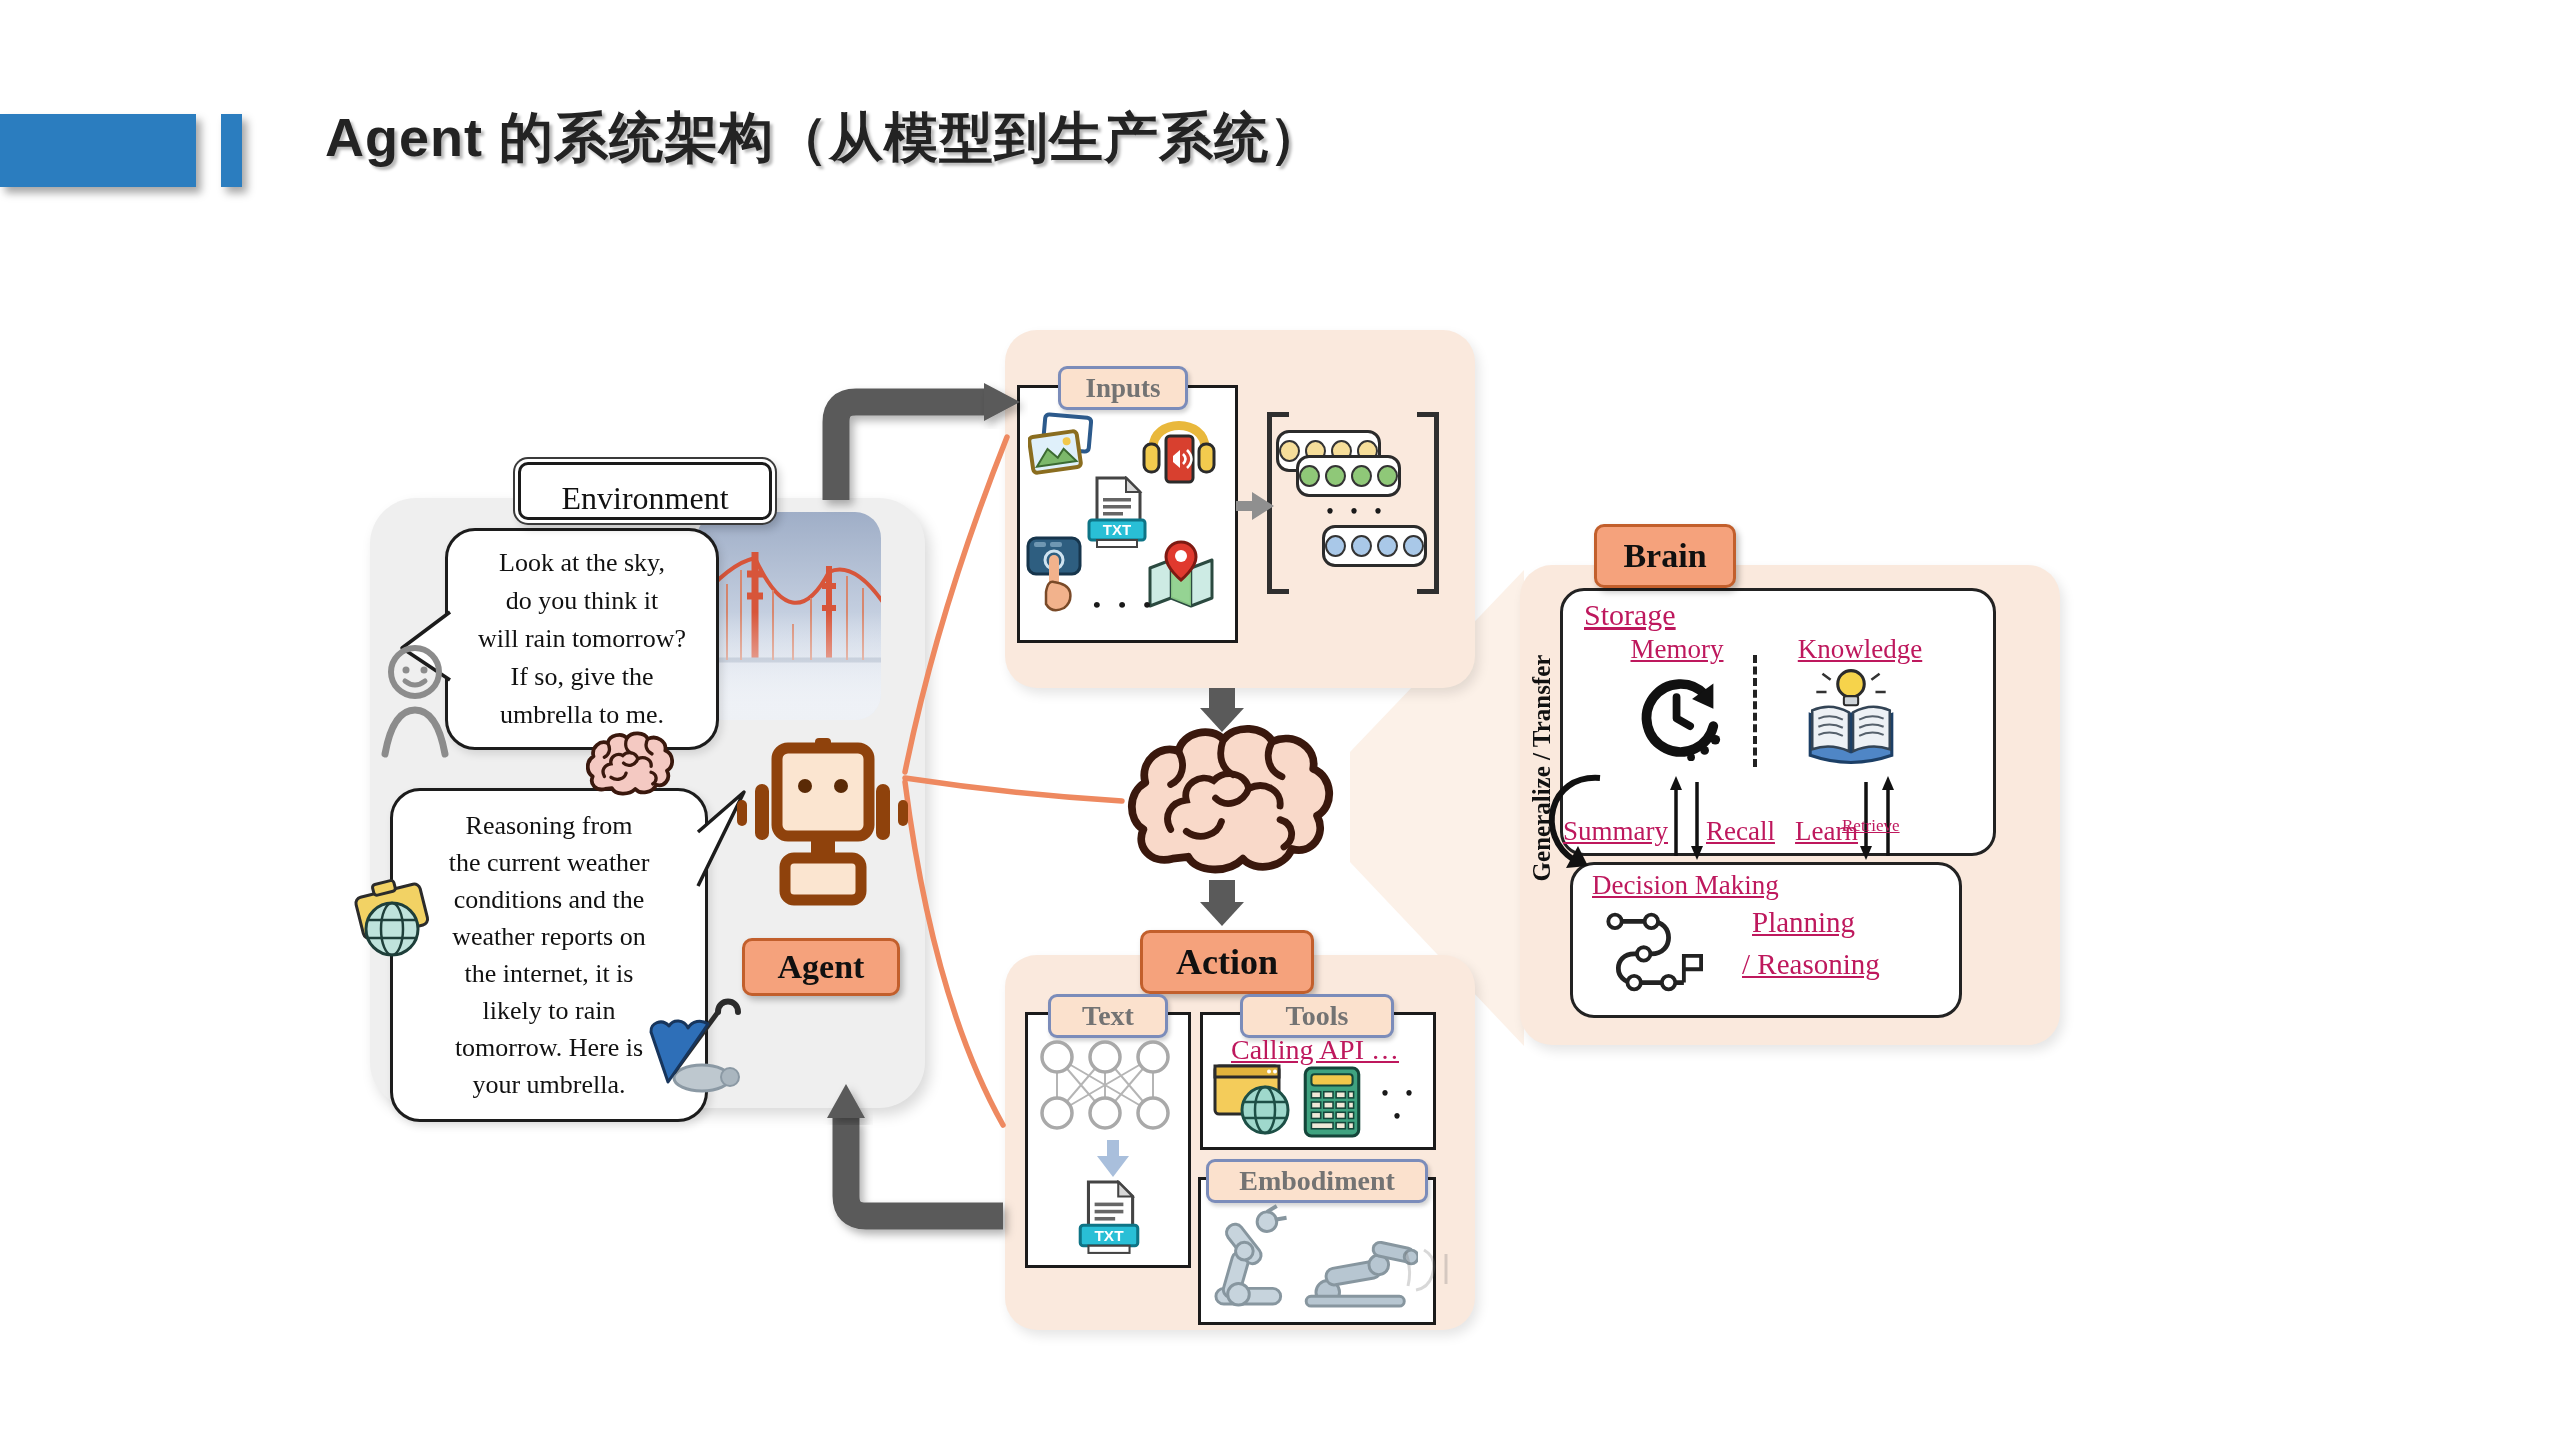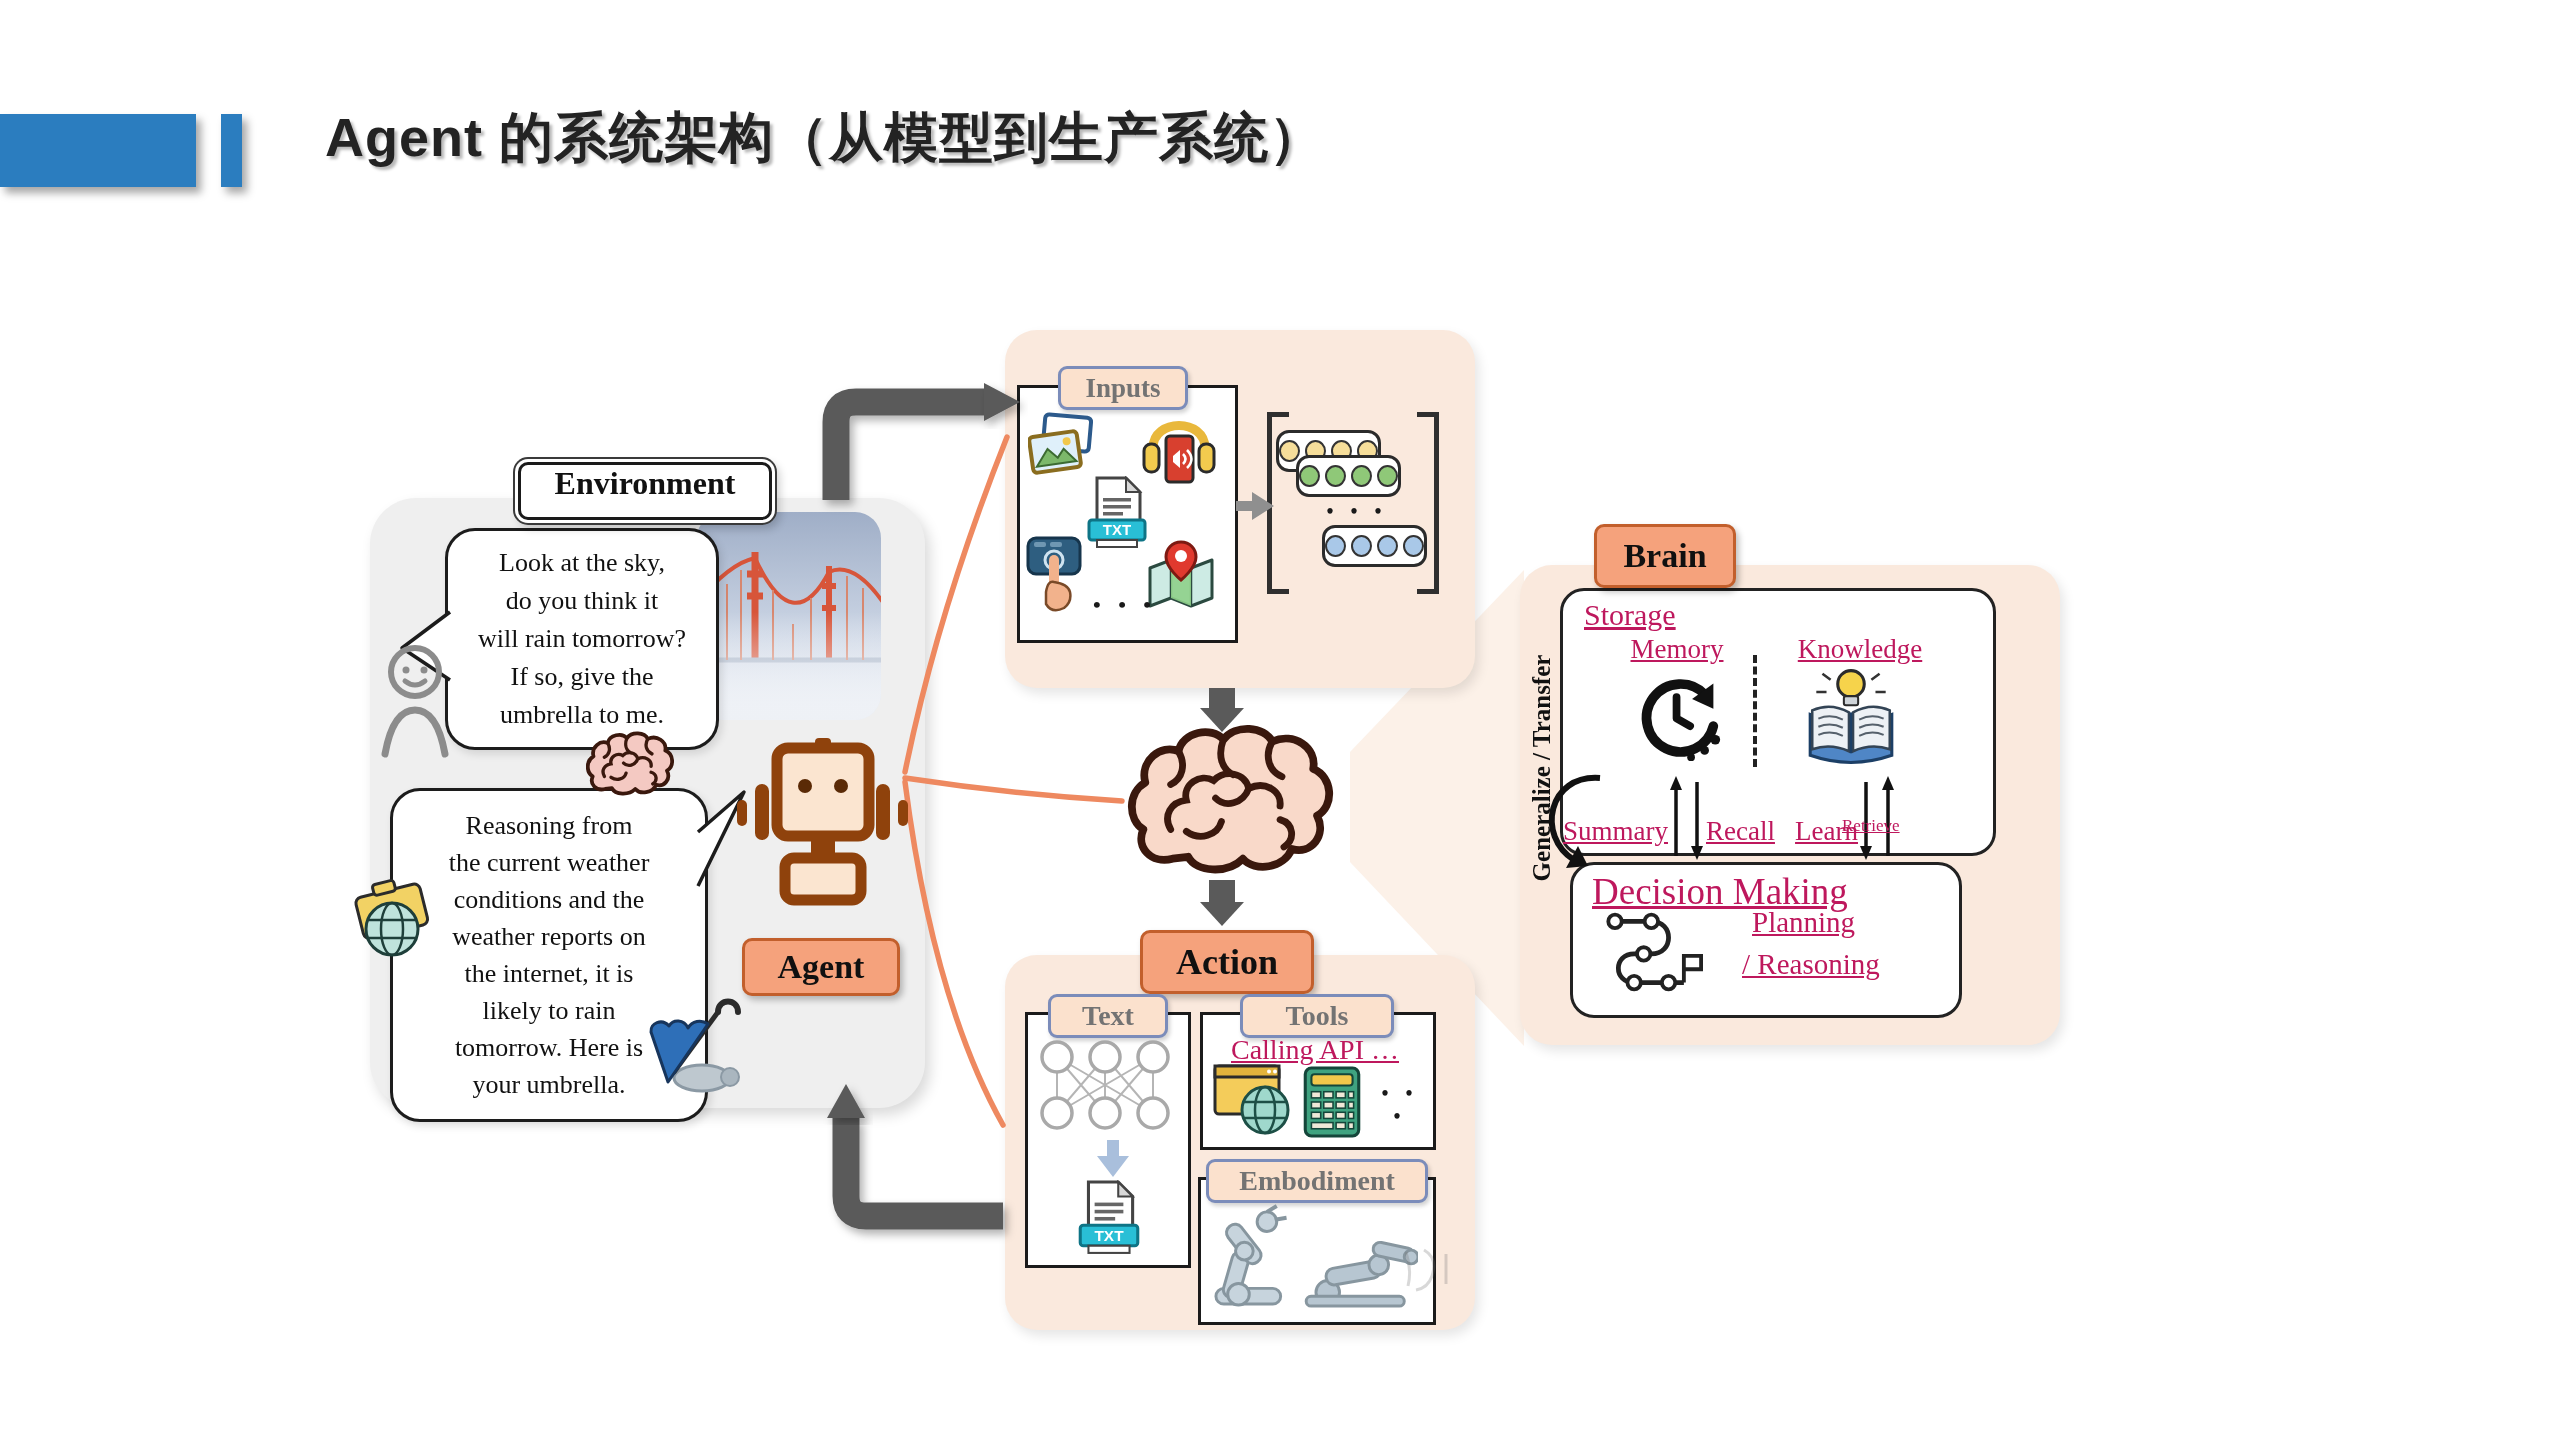--- a/index.html
+++ b/index.html
@@ -24,21 +24,21 @@
             font-weight:bold;color:#737373;z-index:6;box-shadow:2px 3px 4px rgba(0,0,0,.18);}
   
   .whitebox{background:#ffffff;border:3px solid #1b1b1b;z-index:4;}
   .roundbox{background:#ffffff;border:3px solid #222222;border-radius:24px;z-index:4;}
   
   .bubble{background:#ffffff;border:3.5px solid #1c1c1c;border-radius:30px;z-index:4;
           display:flex;align-items:center;justify-content:center;text-align:center;
           font-size:26px;line-height:38px;white-space:pre-line;box-shadow:3px 4px 8px rgba(0,0,0,.12);}
   .label-double{background:#ffffff;border:3.5px solid #1a1a1a;border-radius:10px;
                 box-shadow:0 0 0 3px #ffffff,0 0 0 5px #3a3a3a,4px 5px 8px 4px rgba(0,0,0,.18);
-                display:flex;align-items:flex-start;justify-content:center;font-weight:bold;z-index:6;}
+                display:flex;align-items:flex-end;justify-content:center;font-weight:normal;z-index:6;}
   .serif-txt{color:#be185d;text-decoration:underline;}
   .dots{font-weight:bold;color:#1a1a1a;letter-spacing:6px;text-align:center;z-index:6;}
   
   .pill{position:absolute;background:#fff;border:3px solid #2b2b2b;border-radius:13px;
         display:flex;align-items:center;justify-content:center;gap:5px;z-index:5;}
   .tok{width:18px;height:18px;border-radius:50%;border:2.5px solid #333;}
   .bracket{position:absolute;width:17px;z-index:5;}
   .bracket.l{border-left:5px solid #2f2f2f;border-top:5px solid #2f2f2f;border-bottom:5px solid #2f2f2f;}
   .bracket.r{border-right:5px solid #2f2f2f;border-top:5px solid #2f2f2f;border-bottom:5px solid #2f2f2f;}
   .divider-dashed{border-left:4px dashed #222;z-index:5;}
@@ -380,21 +380,21 @@
     <path d="M18 56 Q30 51 42 57 M18 64 Q30 59 42 65 M18 72 Q30 67 42 73 M58 57 Q70 51 82 56 M58 65 Q70 59 82 64 M58 73 Q70 67 82 72" fill="none" stroke="#55606b" stroke-width="2"></path>
     <path d="M50 50 V90" stroke="#1c3f66" stroke-width="2.5"></path>
   </svg>
 
   <div class="abs serif-txt" style="left:1552px;top:816px;width:116px;text-align:right;font-size:27px;z-index:6;">Summary</div>
   <div class="abs serif-txt" style="left:1706px;top:816px;width:100px;font-size:27px;z-index:6;">Recall</div>
   <div class="abs serif-txt" style="left:1770px;top:816px;width:88px;text-align:right;font-size:27px;z-index:6;">Learn</div>
   <div class="abs serif-txt" style="left:1842px;top:816px;width:112px;font-size:17px;z-index:6;">Retrieve</div>
 
   <div class="abs roundbox" style="left:1570px;top:862px;width:386px;height:150px;"></div>
-  <div class="abs serif-txt" style="left:1592px;top:870px;font-size:37px;z-index:6;">Decision Making</div>
+  <div class="abs serif-txt" style="left:1592px;top:870px;font-size:27px;z-index:6;">Decision Making</div>
 
   <svg class="abs icon" style="left:1600px;top:908px;" width="118" height="88" viewBox="0 0 120 92">
     <path d="M14 14 H52 C76 14 76 48 52 48 H34 C12 48 12 78 34 78 H86" fill="none" stroke="#222" stroke-width="5"></path>
     <path d="M86 78 V50 H104 V64 H86" fill="none" stroke="#222" stroke-width="4"></path>
     <g fill="#fff" stroke="#222" stroke-width="4">
       <circle cx="14" cy="14" r="7"></circle>
         <circle cx="52" cy="14" r="7"></circle>
         <circle cx="44" cy="48" r="7"></circle>
         <circle cx="34" cy="78" r="7"></circle>
         <circle cx="70" cy="78" r="7"></circle>

